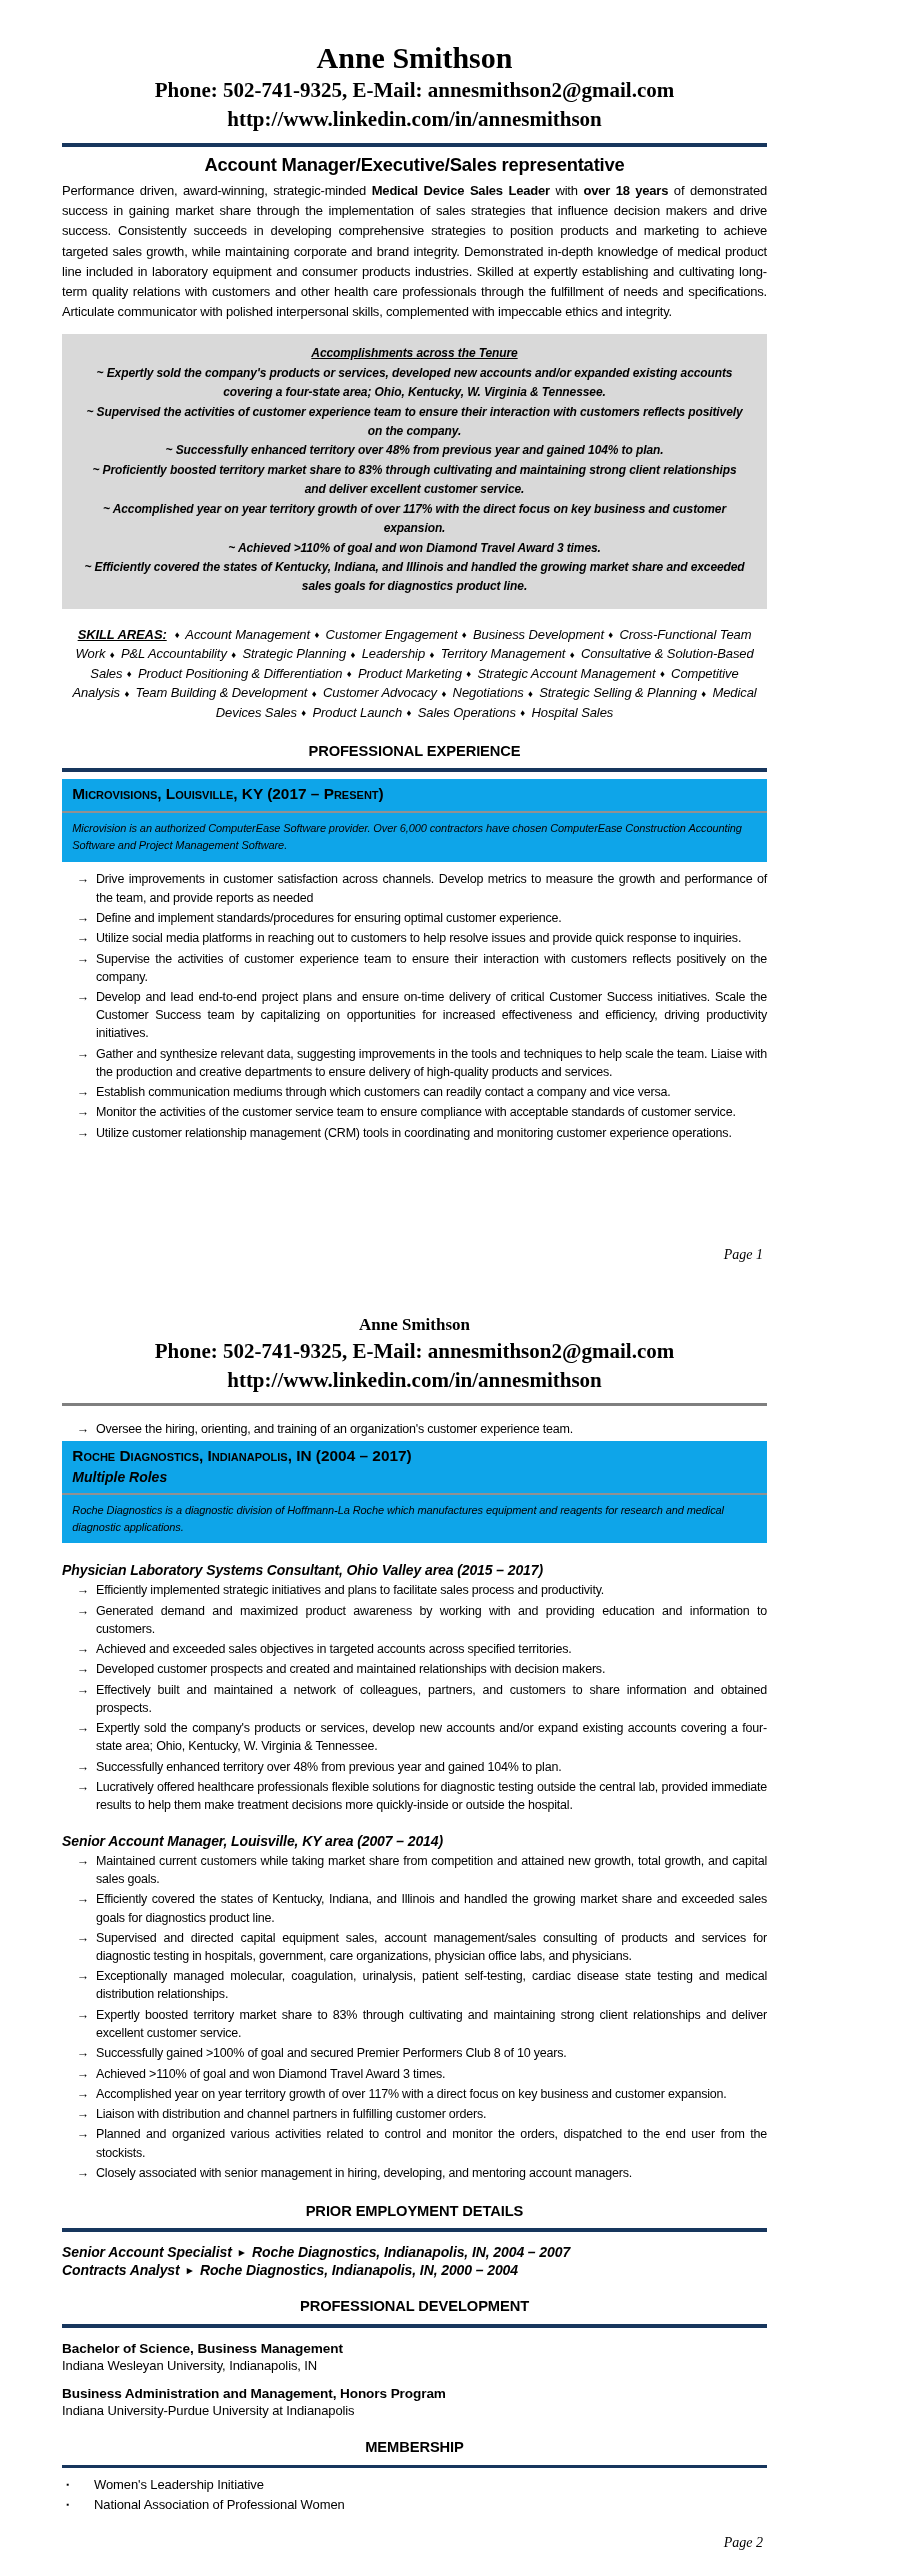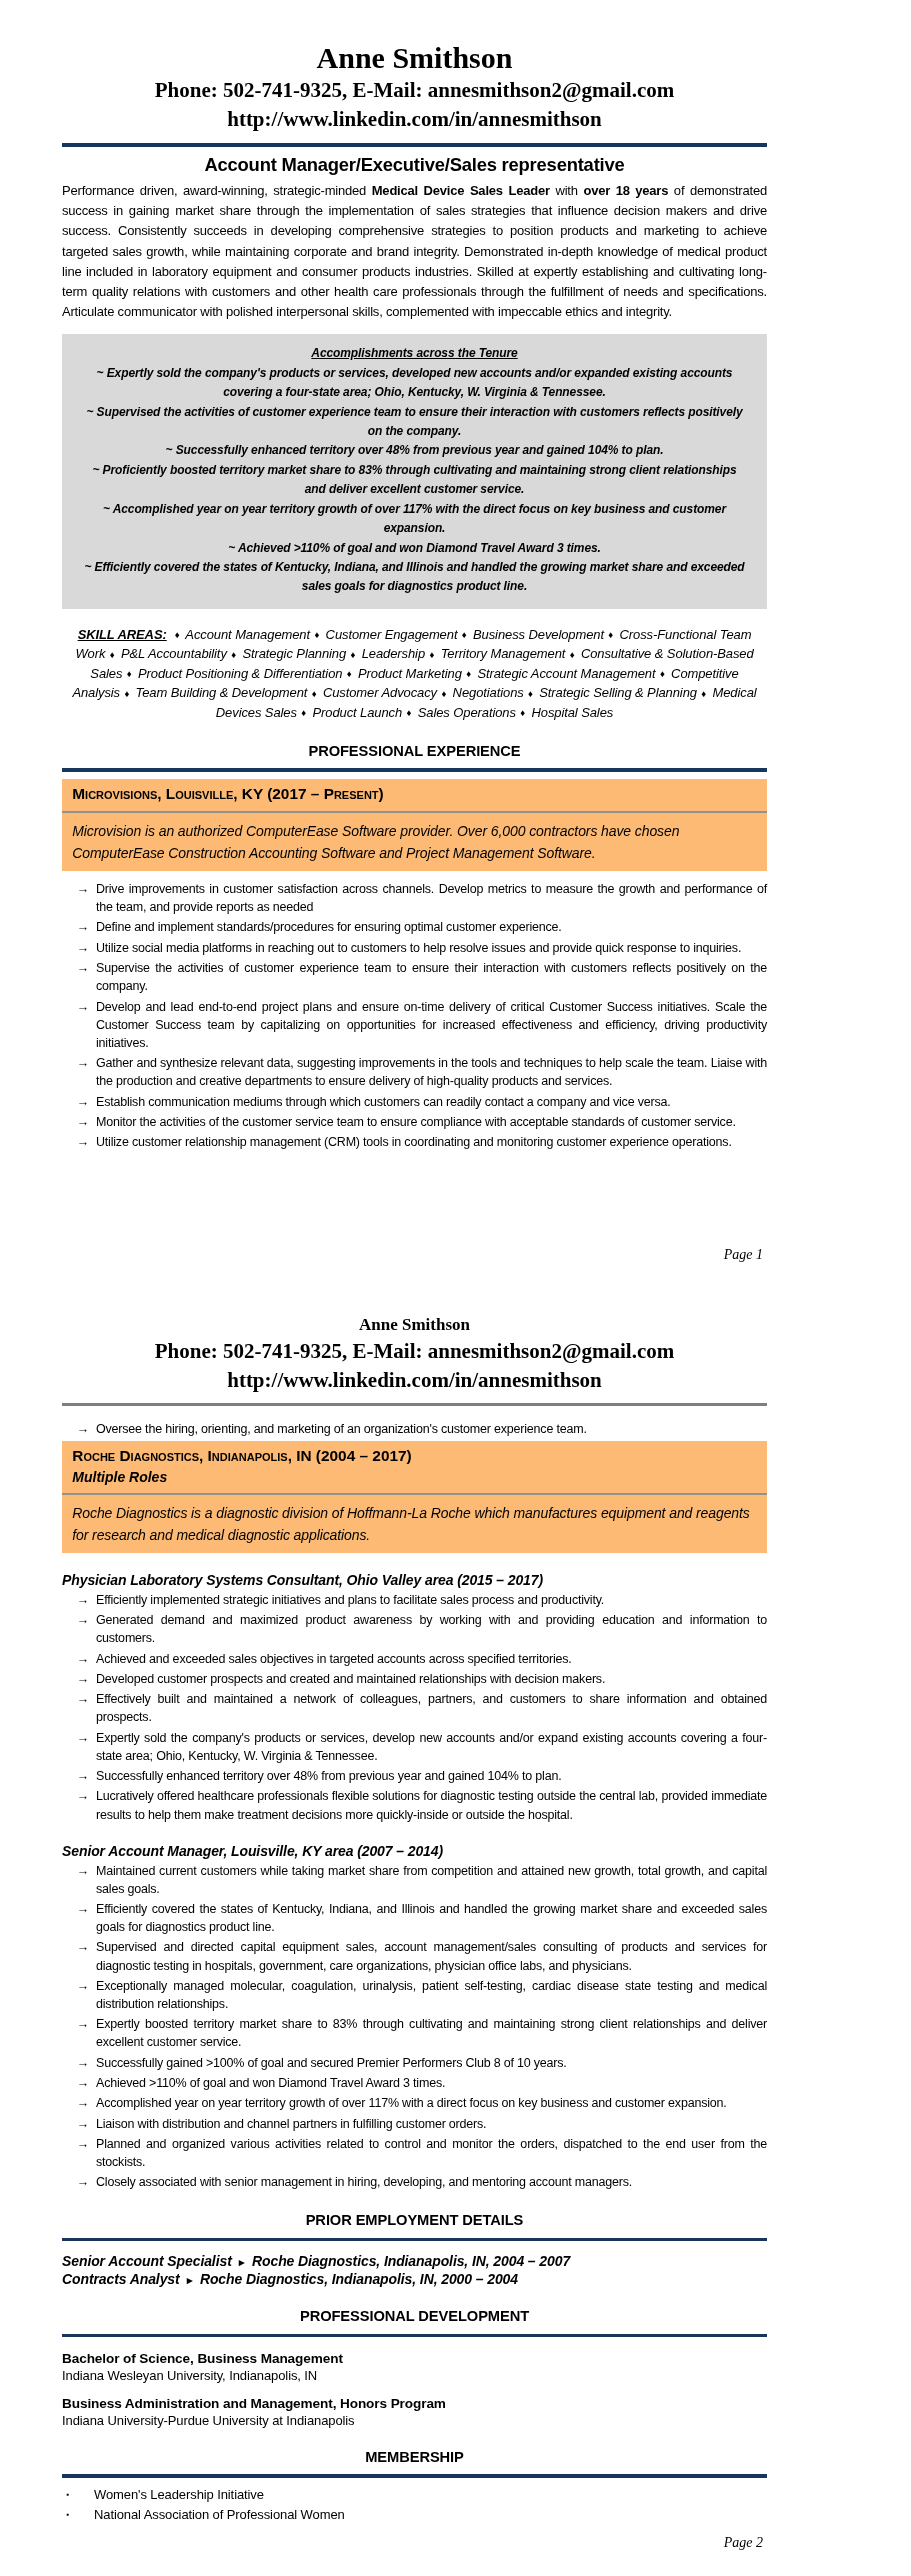--- a/index.html
+++ b/index.html
@@ -23,25 +23,25 @@
           text-align:center;font-size:12px;line-height:1.62;letter-spacing:-0.1px;}
   .acc-title{text-decoration:underline;margin:0 0 1.5px;}
   .accbox p{margin:0;}
 
   .skills{text-align:center;font-style:italic;font-size:13px;line-height:1.5;margin-top:16px;letter-spacing:-0.1px;}
   .skills-label{font-weight:bold;text-decoration:underline;}
   .diamond{font-style:normal;font-size:9.6px;padding:0 2.9px 0 4.4px;vertical-align:0.7px;}
 
   .sec-heading{text-align:center;font-weight:bold;font-size:14.7px;margin:20.6px 0 0;letter-spacing:-0.1px;}
 
-  .jobbox{background:#fdba74;margin-top:7.3px;padding:5.1px 10.3px 6.6px;}
+  .jobbox{background:#0ea5e9;margin-top:7.3px;padding:5.1px 10.3px 6.6px;}
   .job-company{font-weight:bold;font-variant:small-caps;font-size:15.4px;line-height:1.3;}
   .job-title{font-weight:bold;font-style:italic;font-size:14px;line-height:1.3;margin-top:2.2px;}
   .jobbox-sep{height:2.2px;background:#919191;margin:6.6px -10.3px;}
-  .job-desc{font-style:italic;font-size:14px;line-height:1.6;letter-spacing:-0.1px;}
+  .job-desc{font-style:italic;font-size:11px;line-height:1.6;letter-spacing:-0.1px;}
 
   ul.arrows{list-style:none;margin:8.8px 0 0;padding:0;font-size:12.5px;line-height:1.45;letter-spacing:-0.2px;}
   ul.arrows li{display:flex;margin:2.2px 0;}
   .arrow{flex:0 0 34px;box-sizing:border-box;padding-left:14.7px;}
   .btxt{flex:1;text-align:justify;}
 
   .role-title{font-weight:bold;font-style:italic;font-size:14px;margin:19px 0 2.9px;letter-spacing:-0.1px;}
 
   .prior-wrap{margin-top:11.8px;}
   .prior-line{font-weight:bold;font-style:italic;font-size:14px;margin:2.2px 0;letter-spacing:-0.1px;}
@@ -161,21 +161,21 @@
 
   <h2 class="doc-name-sm">Anne Smithson</h2>
   <p class="doc-contact">Phone: 502-741-9325, E-Mail: annesmithson2@gmail.com</p>
   <p class="doc-contact">http://www.linkedin.com/in/annesmithson</p>
 
   <div class="rule-gray"></div>
 
   <ul class="arrows" style="margin-top:14.7px;">
     <li>
       <span class="arrow">→</span>
-      <span class="btxt">Oversee the hiring, orienting, and marketing of an organization's customer experience team.</span>
+      <span class="btxt">Oversee the hiring, orienting, and training of an organization's customer experience team.</span>
     </li>
   </ul>
 
   <div class="jobbox" style="margin-top:1.5px;">
     <div class="job-company">Roche Diagnostics, Indianapolis, IN (2004 – 2017)</div>
     <div class="job-title">Multiple Roles</div>
     <div class="jobbox-sep"></div>
     <div class="job-desc">Roche Diagnostics is a diagnostic division of Hoffmann-La Roche which manufactures equipment and reagents for research and medical diagnostic applications.</div>
   </div>
 

